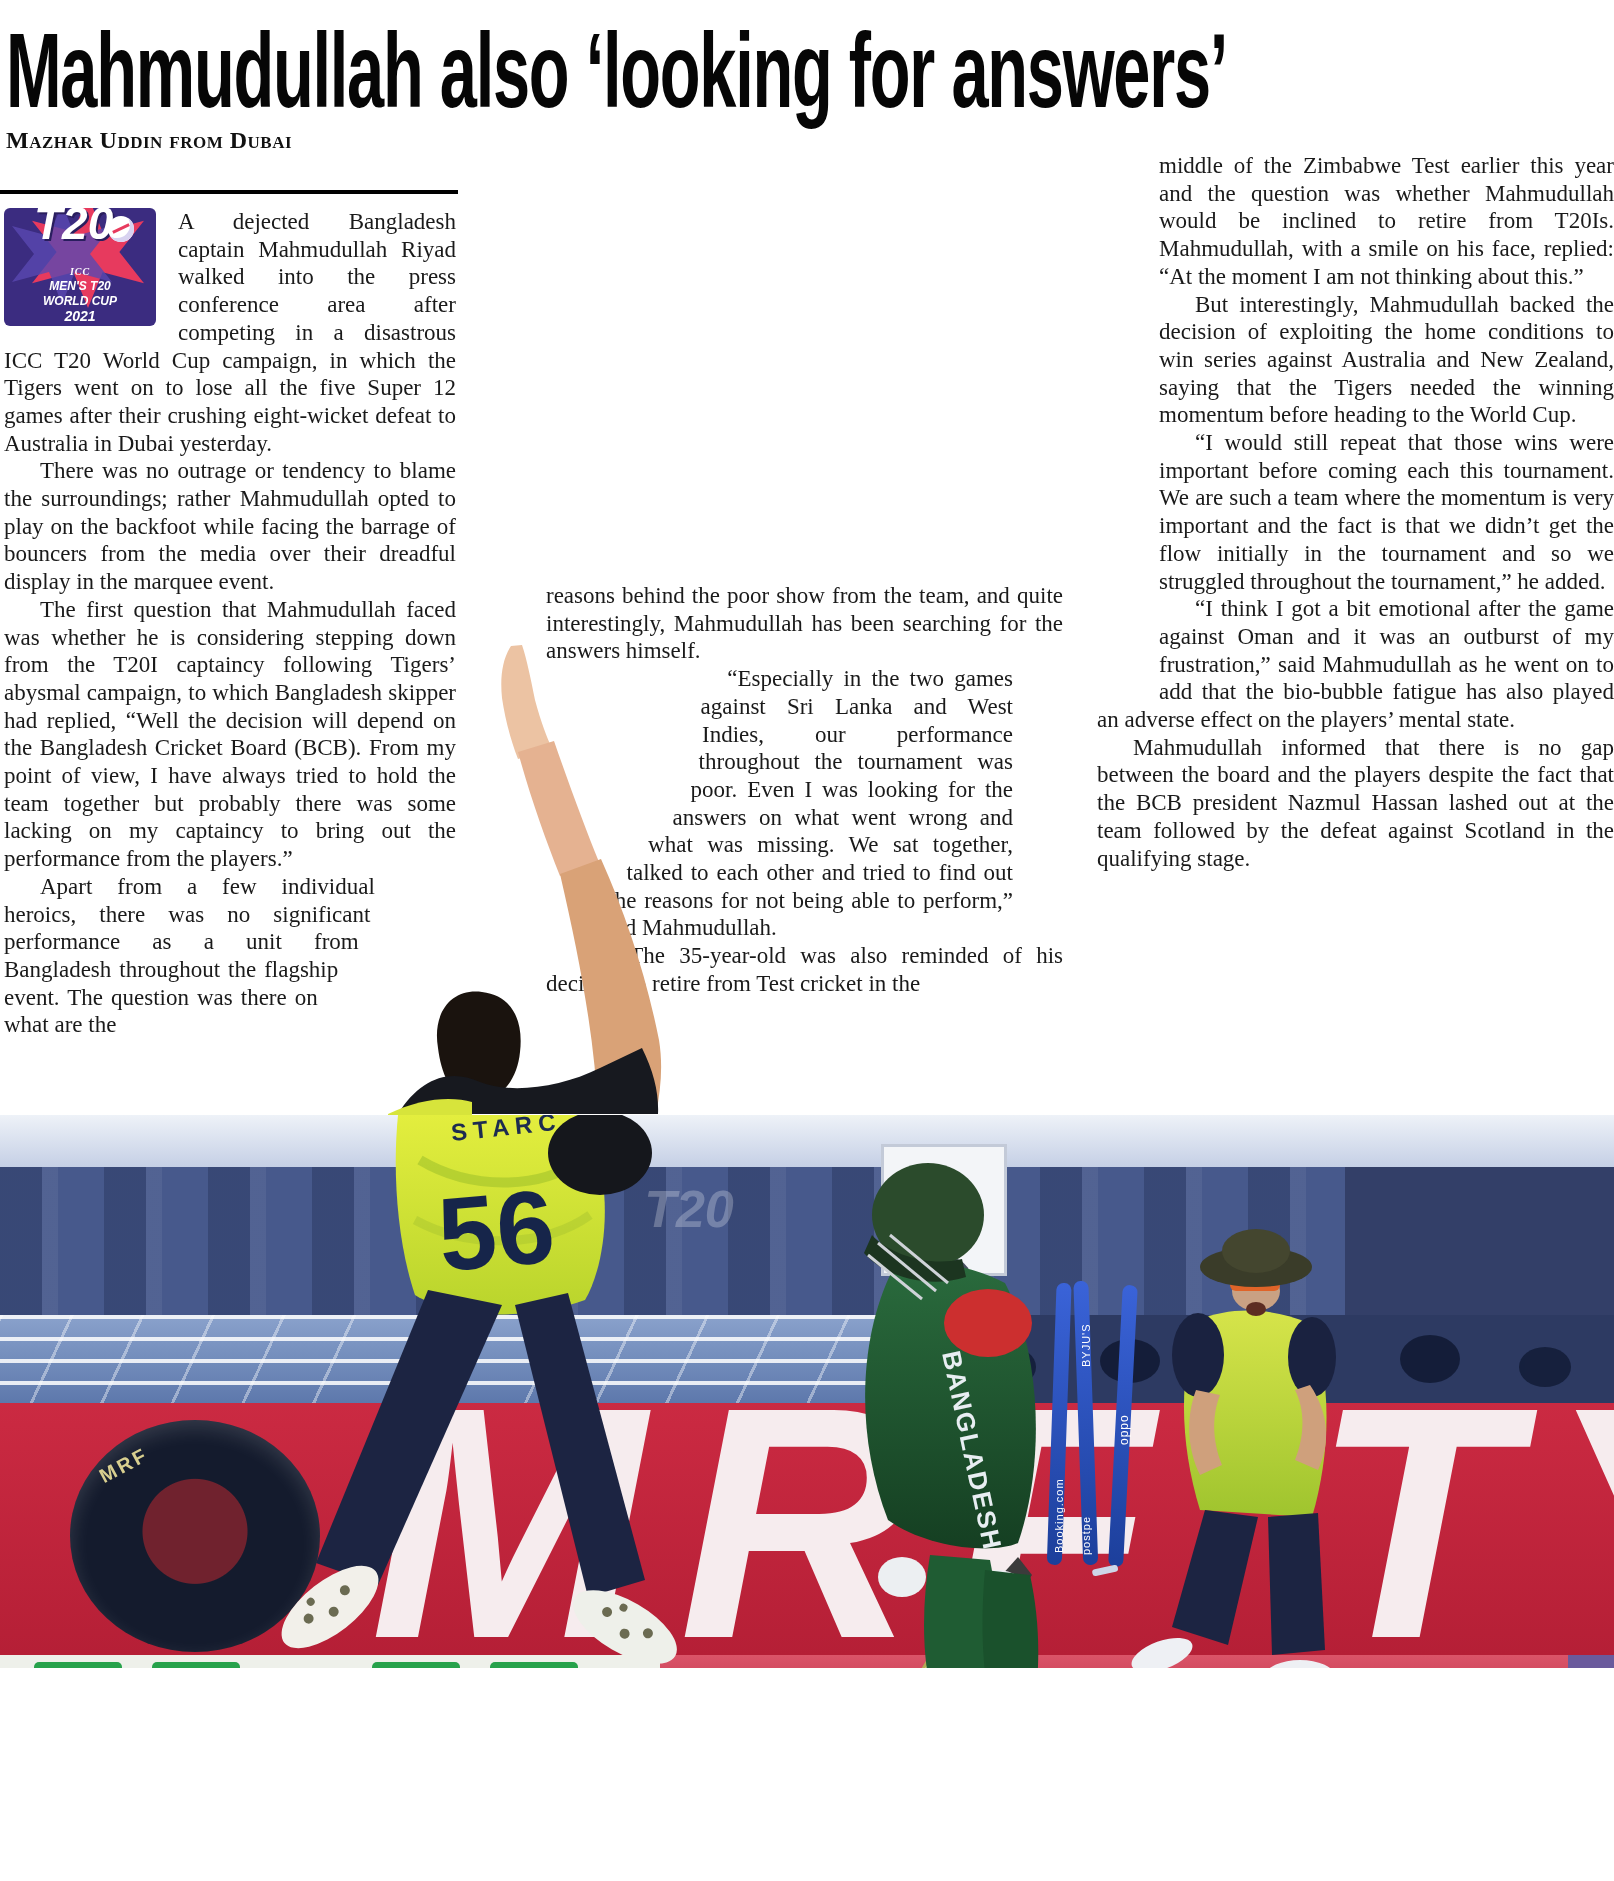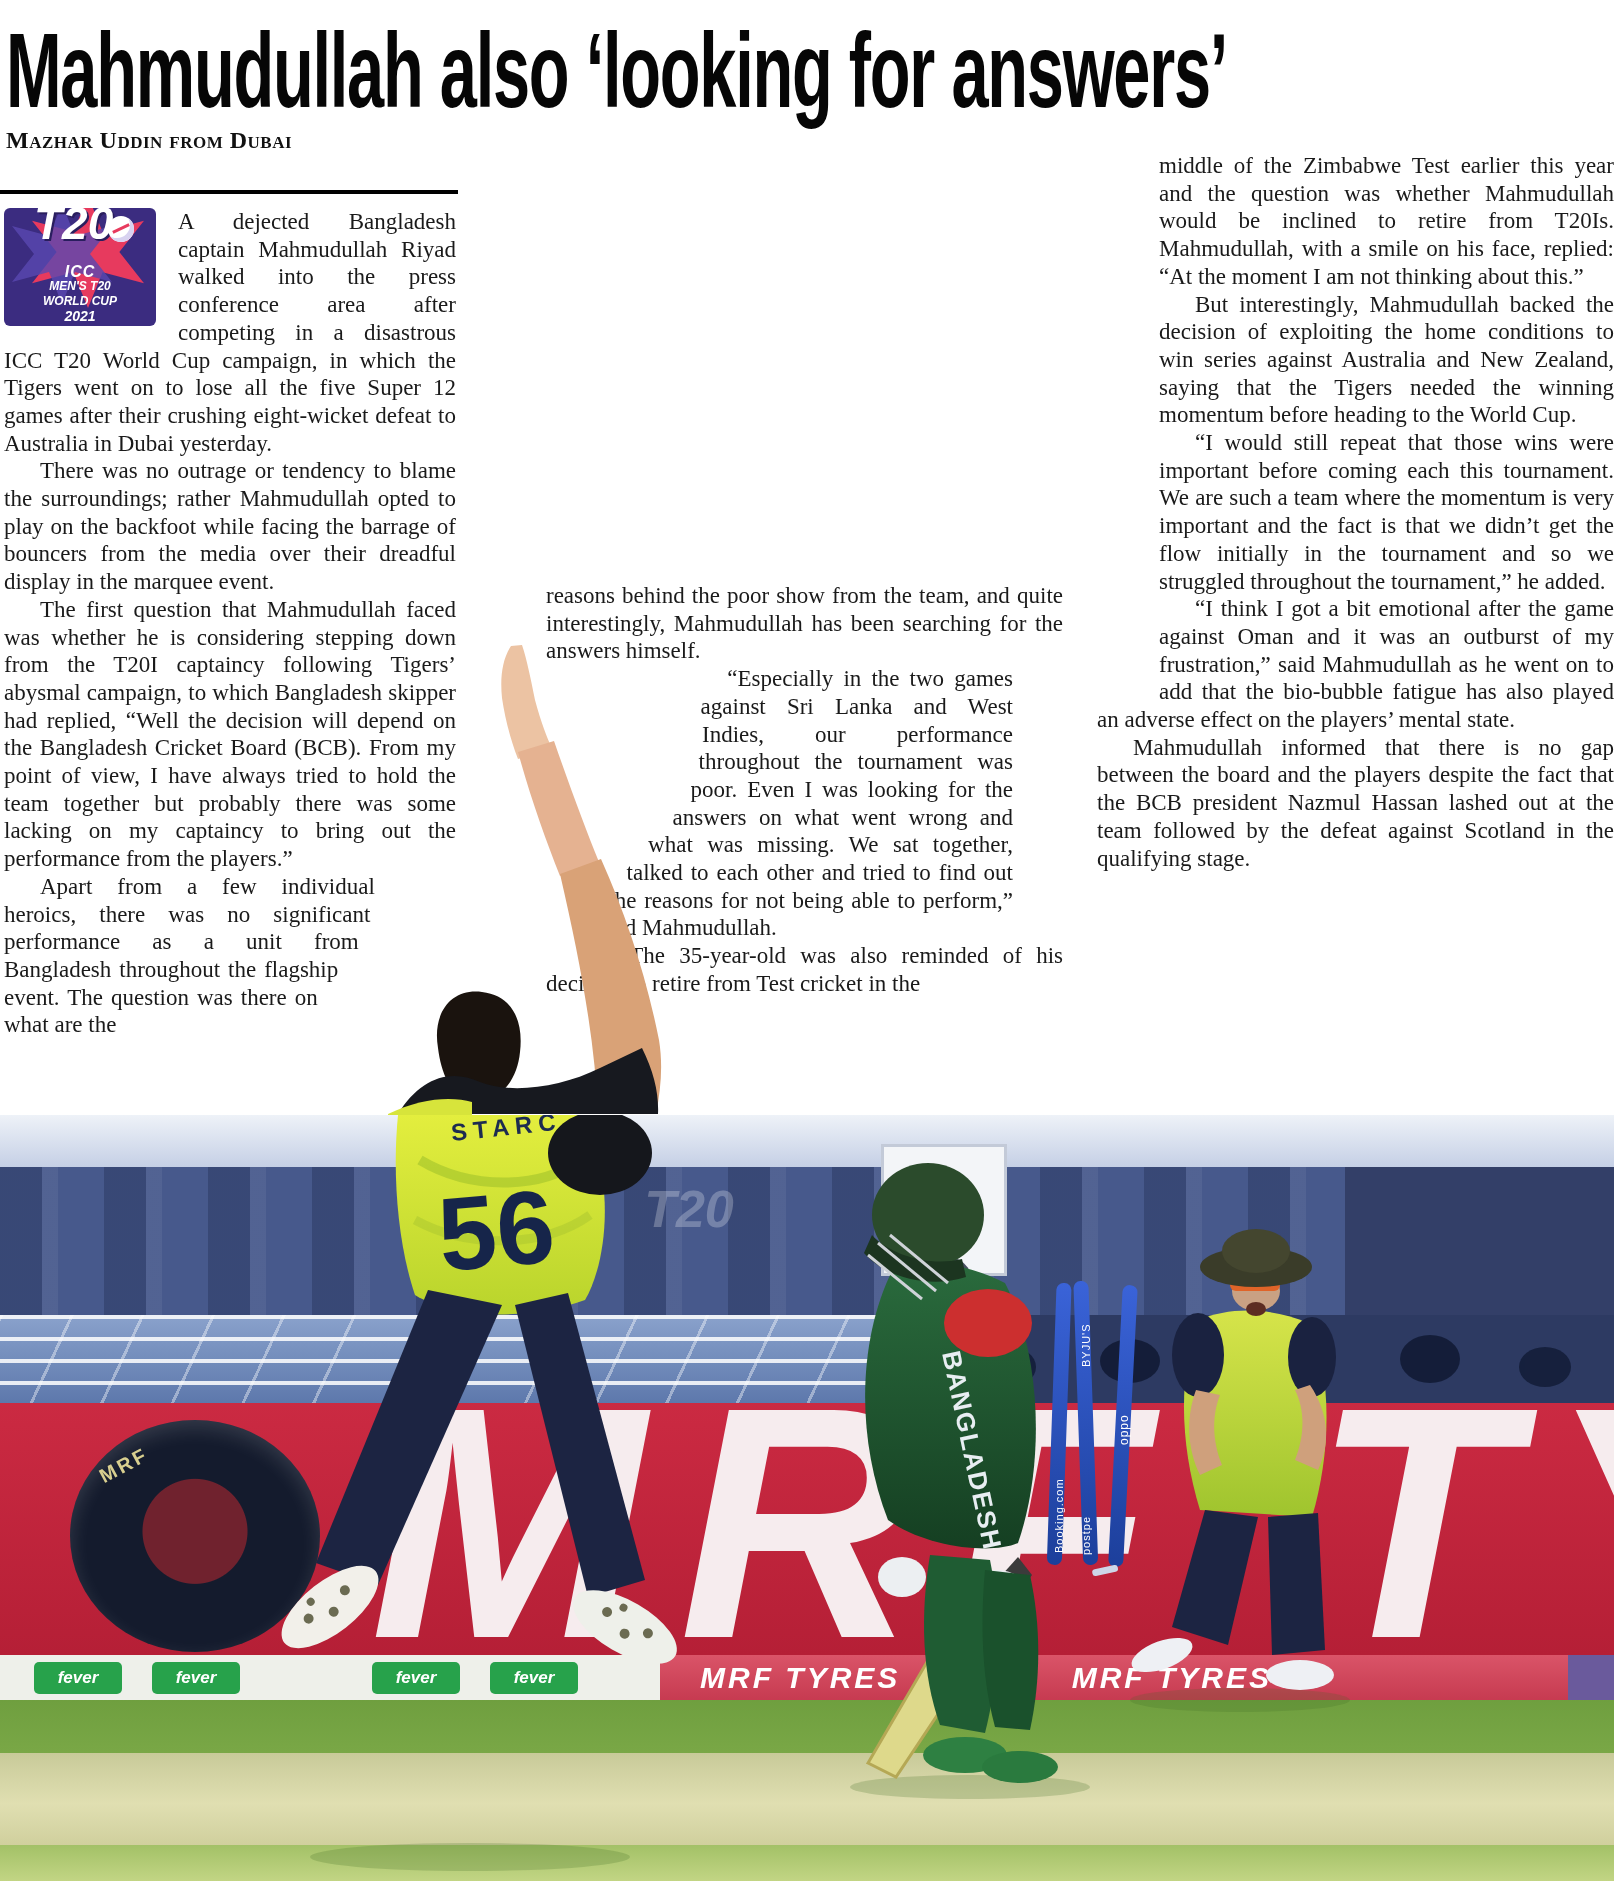--- a/index.html
+++ b/index.html
@@ -1,16 +1,16 @@
 <!DOCTYPE html>
 <html><head>
 <meta charset="utf-8">
 <style>
   html,body{margin:0;padding:0;background:#fff;}
-  .page{position:relative;width:1614px;height:1881px;background:#fff;overflow:hidden;
+  .page{position:relative;width:1614px;height:1668px;background:#fff;overflow:hidden;
         font-family:"Liberation Serif",serif;color:#141414;}
   
   .headline{position:absolute;left:6px;top:10px;margin:0;white-space:nowrap;
     font-family:"Liberation Sans",sans-serif;font-weight:bold;font-size:106px;
     letter-spacing:-2px;color:#060606;transform:scaleX(.63);transform-origin:left top;}
   .byline{position:absolute;left:6px;top:127px;font-size:24px;font-weight:bold;
     font-variant:small-caps;letter-spacing:.5px;color:#111;}
   .byline-rule{position:absolute;left:0;top:190px;width:458px;height:4px;background:#000;}
   
   .col{position:absolute;text-align:justify;font-size:23px;line-height:27.7px;color:#1a1a1a;}
@@ -34,21 +34,21 @@
     clip-path:polygon(50% 0,63% 32%,100% 22%,78% 50%,100% 78%,63% 68%,50% 100%,37% 68%,0 78%,22% 50%,0 22%,37% 32%);}
   .logo-star2{position:absolute;left:8px;top:-4px;width:100px;height:100px;background:#5a48b0;opacity:.8;
     clip-path:polygon(50% 0,63% 32%,100% 22%,78% 50%,100% 78%,63% 68%,50% 100%,37% 68%,0 78%,22% 50%,0 22%,37% 32%);}
   .logo-t20{position:absolute;left:30px;top:2px;font-size:46px;font-weight:bold;font-style:italic;
     color:#fff;text-shadow:2px 2px 0 #2a1e5e;}
   .logo-ball{position:absolute;left:104px;top:8px;width:26px;height:26px;border-radius:50%;
     background:#fff;box-shadow:inset -4px -4px 0 #d8d2f0;}
   .logo-ball:after{content:"";position:absolute;left:4px;top:11px;width:18px;height:3px;background:#e73a5e;transform:rotate(-25deg);}
   .logo-lines{position:absolute;left:0;right:0;top:56px;text-align:center;font-weight:bold;
     font-style:italic;line-height:15px;}
-  .logo-icc{font-size:16px;display:block;letter-spacing:1px;}
+  .logo-icc{font-size:10px;display:block;letter-spacing:1px;font-family:Liberation Serif, serif;}
   .logo-l1,.logo-l2{font-size:12px;display:block;}
   .logo-year{font-size:14px;display:block;}
   
   .figure-top{position:absolute;left:380px;top:628px;width:300px;height:488px;}
   
   .photo{position:absolute;left:0;top:1115px;width:1614px;height:766px;overflow:hidden;background:#47598c;}
   .band{position:absolute;left:0;width:1614px;}
   .sky{top:0;height:56px;background:linear-gradient(180deg,#eef2f8,#c2cde4);}
   .stand{top:52px;height:150px;background:#47598c;}
   .stand:before{content:"";position:absolute;inset:0;

